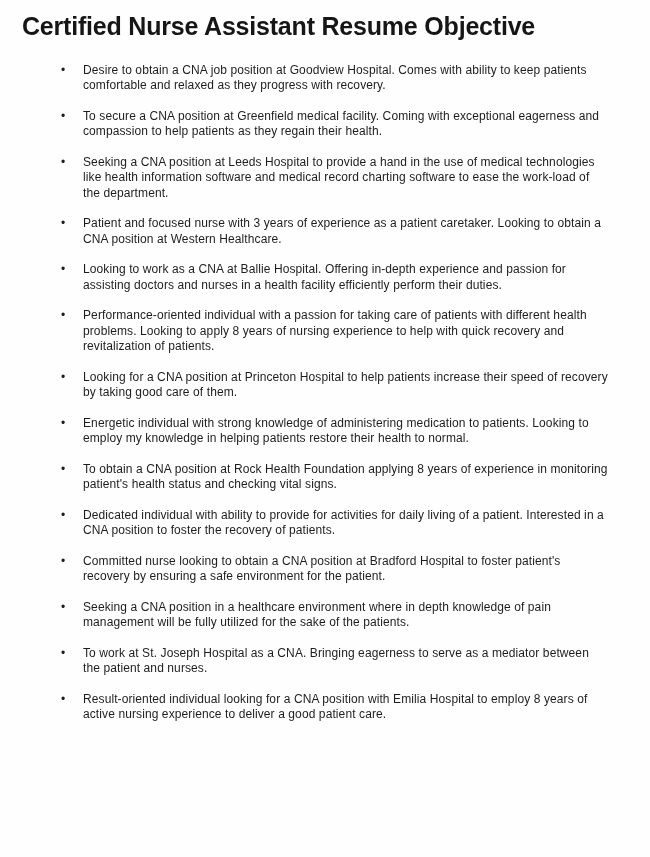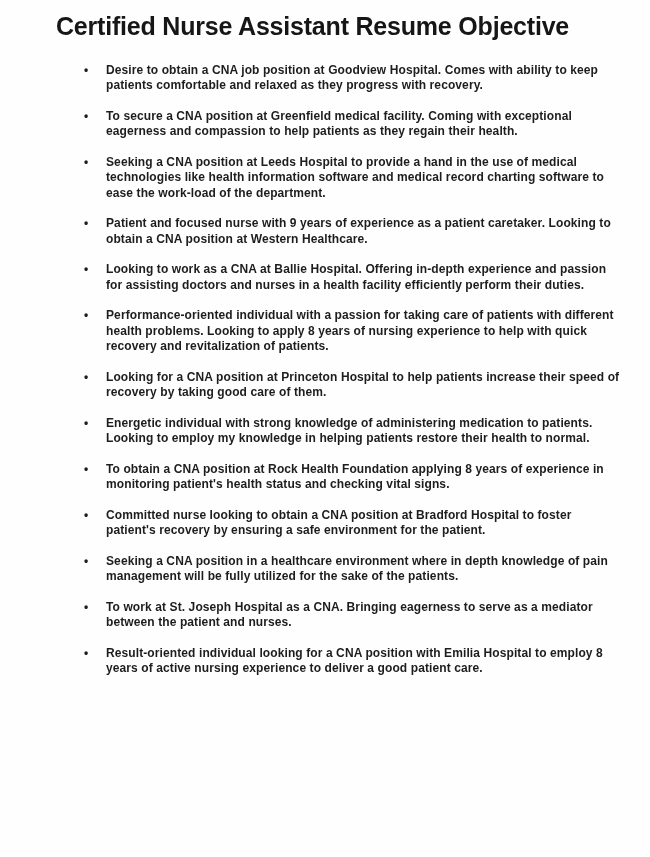--- a/index.html
+++ b/index.html
@@ -5,38 +5,37 @@
   html, body {
     margin: 0;
     padding: 0;
     background: #ffffff;
   }
   .page {
     width: 650px;
     height: 857px;
     background: #fefefe;
     box-sizing: border-box;
-    padding: 10px 30px 0 56px;
+    padding: 10px 30px 0 22px;
     font-family: "Liberation Sans", sans-serif;
     color: #1c1c1c;
     overflow: hidden;
   }
   .doc-title {
     font-size: 25px;
     font-weight: 600;
     letter-spacing: -0.2px;
     color: #161616;
     margin: 0 0 20px 0;
     line-height: 1.3;
   }
   ul.objective-list {
-    margin: 0;
+    margin: 11px;
     padding: 0 0 0 50px;
     list-style: none;
-    font-weight: bold;
   }
   ul.objective-list li {
     position: relative;
     font-size: 12px;
     line-height: 15.5px;
     margin-bottom: 15px;
     color: #1d1d1d;
     letter-spacing: 0.1px;
   }
   ul.objective-list li::before {
@@ -50,24 +49,25 @@
 </style>
 </head>
 <body>
 
 <div class="page">
   <h1 class="doc-title">Certified Nurse Assistant Resume Objective</h1>
   <ul class="objective-list">
     <li>Desire to obtain a CNA job position at Goodview Hospital. Comes with ability to keep patients comfortable and relaxed as they progress with recovery.</li>
     <li>To secure a CNA position at Greenfield medical facility. Coming with exceptional eagerness and compassion to help patients as they regain their health.</li>
     <li>Seeking a CNA position at Leeds Hospital to provide a hand in the use of medical technologies like health information software and medical record charting software to ease the work-load of the department.</li>
-    <li>Patient and focused nurse with 9 years of experience as a patient caretaker. Looking to obtain a CNA position at Western Healthcare.</li>
+    <li>Patient and focused nurse with 3 years of experience as a patient caretaker. Looking to obtain a CNA position at Western Healthcare.</li>
     <li>Looking to work as a CNA at Ballie Hospital. Offering in-depth experience and passion for assisting doctors and nurses in a health facility efficiently perform their duties.</li>
     <li>Performance-oriented individual with a passion for taking care of patients with different health problems. Looking to apply 8 years of nursing experience to help with quick recovery and revitalization of patients.</li>
     <li>Looking for a CNA position at Princeton Hospital to help patients increase their speed of recovery by taking good care of them.</li>
     <li>Energetic individual with strong knowledge of administering medication to patients. Looking to employ my knowledge in helping patients restore their health to normal.</li>
     <li>To obtain a CNA position at Rock Health Foundation applying 8 years of experience in monitoring patient's health status and checking vital signs.</li>
+    <li>Dedicated individual with ability to provide for activities for daily living of a patient. Interested in a CNA position to foster the recovery of patients.</li>
     <li>Committed nurse looking to obtain a CNA position at Bradford Hospital to foster patient's recovery by ensuring a safe environment for the patient.</li>
     <li>Seeking a CNA position in a healthcare environment where in depth knowledge of pain management will be fully utilized for the sake of the patients.</li>
     <li>To work at St. Joseph Hospital as a CNA. Bringing eagerness to serve as a mediator between the patient and nurses.</li>
     <li>Result-oriented individual looking for a CNA position with Emilia Hospital to employ 8 years of active nursing experience to deliver a good patient care.</li>
   </ul>
 </div>
 
 </body></html>

